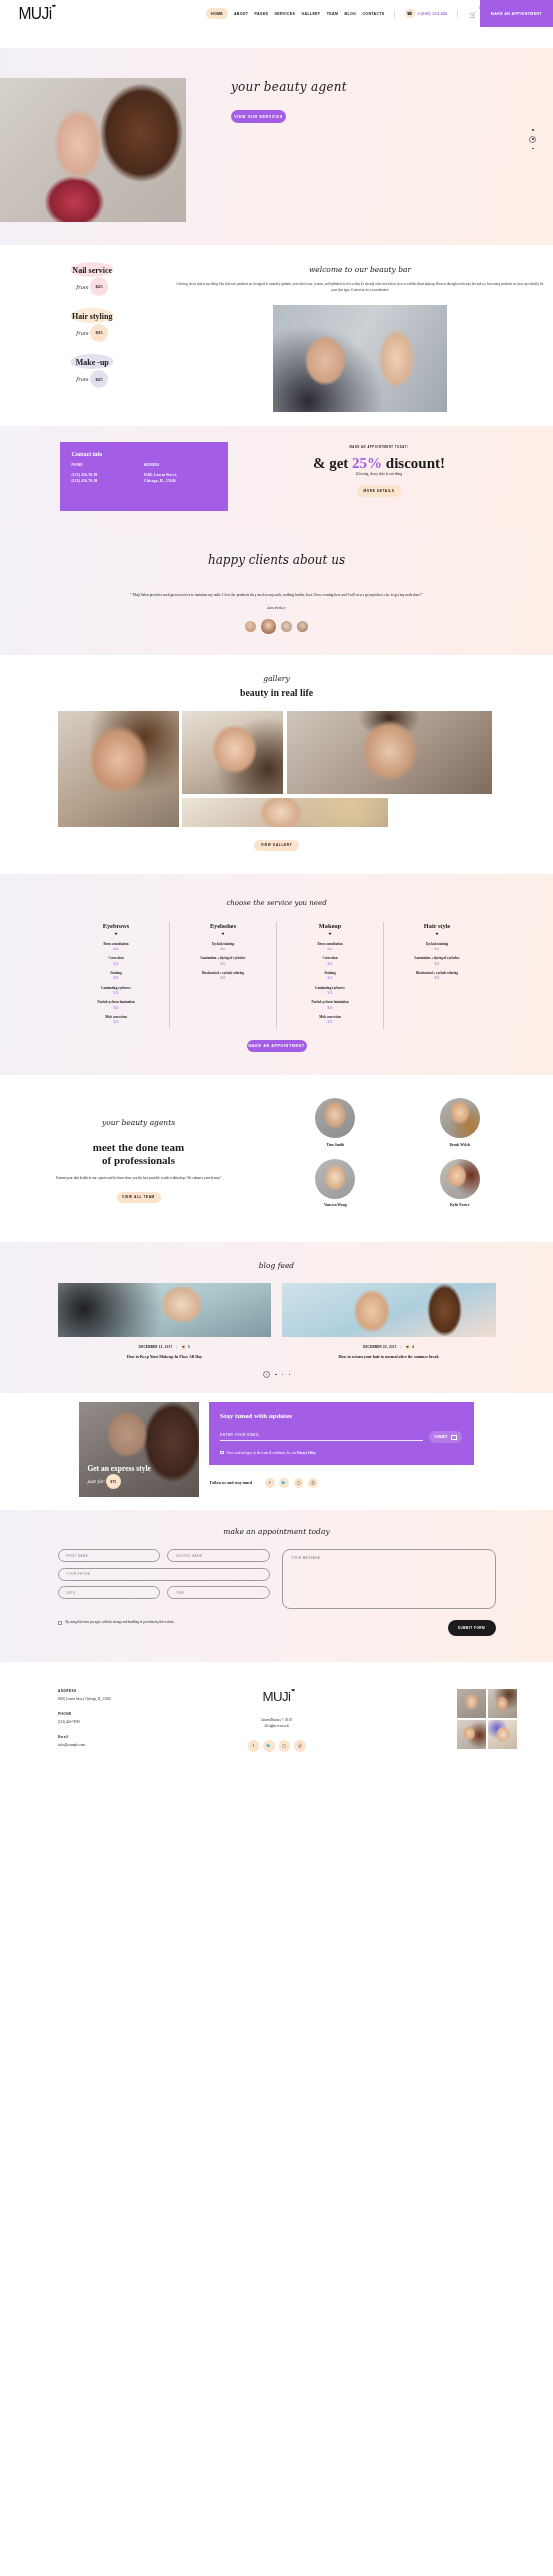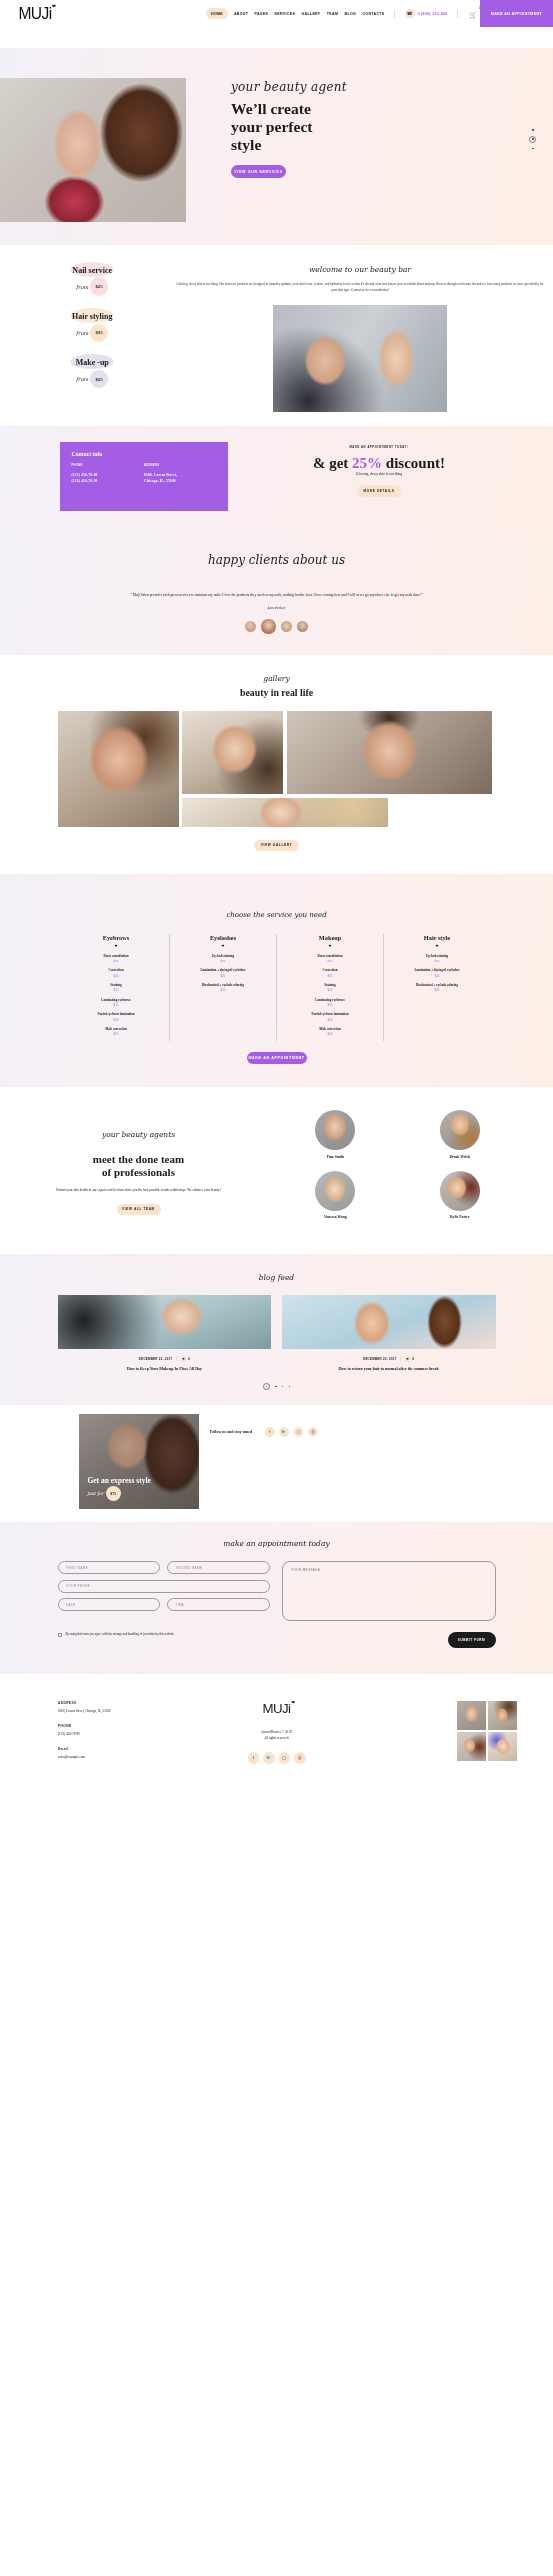--- a/index.html
+++ b/index.html
@@ -101,21 +101,21 @@
   .gal-title { font-family:"Liberation Serif", serif; font-weight:700; font-size:9.8px; margin-bottom:12.7px; }
   .gal-grid { width:438px; margin:0 auto; display:grid; grid-template-columns:121px 101px 101px 101px; grid-template-rows:51px 29px 29px; gap:3.5px; grid-auto-flow:row dense; }
   .gal-grid > div { overflow:hidden; }
   .g1 { grid-column:1; grid-row:1 / span 3; }
   .g2 { grid-column:2; grid-row:1 / span 2; }
   .g3 { grid-column:3 / span 2; grid-row:1 / span 2; }
   .g4 { grid-column:2 / span 2; grid-row:3; }
   .gal-btn { width:45px; height:11.5px; margin:12.7px auto 0; }
 
   
-  .svctab { background:linear-gradient(100deg,#f3f1f7 0%, #fbeff0 55%, #fdefe7 100%); padding:37px 0 23px; }
+  .svctab { background:linear-gradient(100deg,#f3f1f7 0%, #fbeff0 55%, #fdefe7 100%); padding:25px 0 23px; }
   .svctab-script { text-align:center; font-size:7px; margin-bottom:15px; }
   .svctab-cols { width:427px; margin:0 auto; display:flex; }
   .svccol { flex:1; text-align:center; padding:0 7px; border-right:0.6px solid #cfcfcf; }
   .svccol:last-child { border-right:none; }
   .svccol h3 { font-family:"Liberation Serif", serif; font-weight:700; font-size:6.3px; margin-bottom:2.9px; }
   .svccol .hrt { font-size:3.5px; margin-bottom:5.8px; }
   .svc-item { margin-bottom:5.2px; }
   .svc-item .n { font-family:"Liberation Serif", serif; font-weight:700; font-size:3.2px; line-height:1.5; }
   .svc-item .p { font-family:"Liberation Serif", serif; font-size:3.3px; color:#a45ee5; margin-top:0.6px;}
   .svctab-btn { width:60px; height:12.7px; margin:10.4px auto 0; display:flex; }
@@ -241,25 +241,20 @@
 </div>
 
 <div class="hero-pad-top"></div>
 <div class="hero" style="height:197px;">
   <div class="hero-inner">
     <div class="hero-img">
         <div class="ph"></div>
       </div>
     <div class="hero-text">
       <div class="hero-kicker script">your beauty agent</div>
-      <div class="hero-title">
-        <div>We’ll create</div>
-        <div>your perfect</div>
-        <div>style</div>
-      </div>
       <button class="btn-purple hero-btn">VIEW OUR SERVICES</button>
     </div>
     <div class="hero-dots">
       <span class="hd"></span>
       <span class="hd-active">
           <i></i>
         </span>
       <span class="hd"></span>
     </div>
   </div>
@@ -533,20 +528,34 @@
       <div class="ov"></div>
     <div class="promo-txt">
       <h4>Get an express style</h4>
       <div class="promo-price-row">
         <span class="promo-just">just for</span>
         <span class="promo-badge">$75</span>
       </div>
     </div>
   </div>
   <div class="sub-col">
+    <div class="sub-box">
+      <div class="sub-title">Stay tuned with updates</div>
+      <div class="sub-row">
+        <input class="sub-input" placeholder="ENTER YOUR EMAIL" style="">
+        <button class="sub-btn">
+          <span>SUBMIT</span>
+          <span class="env"></span>
+        </button>
+      </div>
+      <div class="sub-check">
+        <span class="box"></span>
+        <span><span>I have read and agree to the terms &amp; conditions. See our </span><a href="#">Privacy Policy</a></span>
+      </div>
+    </div>
     <div class="follow">
       <span class="follow-lbl">Follow us and stay tuned</span>
       <a href="#" class="soc">f</a>
       <a href="#" class="soc">🐦</a>
       <a href="#" class="soc">▢</a>
       <a href="#" class="soc">Ⓥ</a>
     </div>
   </div>
 </div>
 

